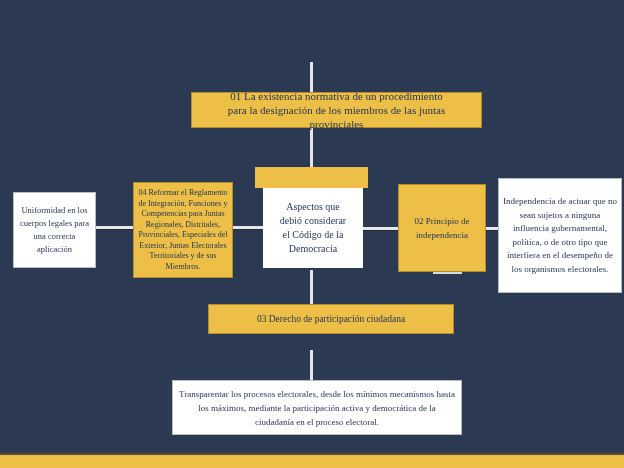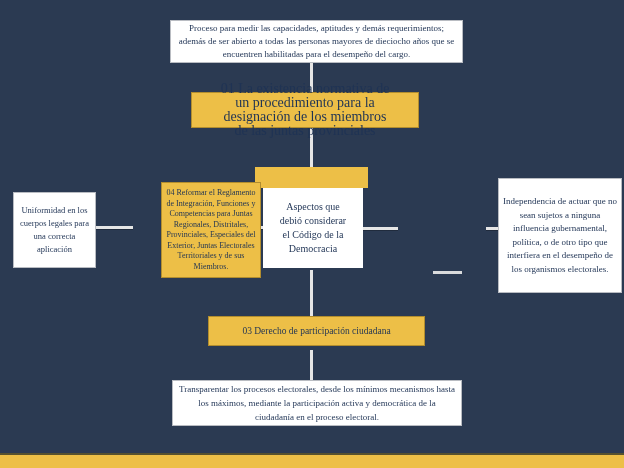--- a/index.html
+++ b/index.html
@@ -37,29 +37,29 @@
   }
   .connector {
     position: absolute;
     background: #e6e6e6;
     box-shadow: 0 1px 0 rgba(0,0,0,0.25);
   }
   .v-line { width: 3px; }
   .h-line { height: 3px; }
 
   .top-desc     { left: 170px; top: 20px;  width: 293px; height: 43px; font-size: 9px;   line-height: 13px; padding: 2px 6px; }
-  .node-01      { left: 191px; top: 92px;  width: 228px; height: 36px; font-size: 14px; line-height: 14px; padding: 2px 28px; }
+  .node-01      { left: 191px; top: 92px;  width: 291px; height: 36px; font-size: 11px; line-height: 14px; padding: 2px 28px; }
   .center-cap   { left: 255px; top: 167px; width: 113px; height: 21px; background: #edbf47; position: absolute; }
   .center-node  { left: 263px; top: 188px; width: 100px; height: 80px; font-size: 10px;  line-height: 14px; padding: 2px 12px; border: none; }
-  .node-04      { left: 133px; top: 182px; width: 100px; height: 96px; font-size: 8px;   line-height: 10.5px; padding: 2px 3px; margin-left: 28px; }
+  .node-04      { left: 133px; top: 182px; width: 100px; height: 96px; font-size: 8px;   line-height: 10.5px; padding: 2px 3px; }
   .left-desc    { left: 13px;  top: 192px; width: 83px;  height: 76px; font-size: 8.5px; line-height: 13px; padding: 2px 2px; }
   .node-02      { left: 398px; top: 184px; width: 88px;  height: 88px; font-size: 9px;   line-height: 14px; padding: 2px 6px; }
   .right-desc   { left: 498px; top: 178px; width: 124px; height: 115px; font-size: 9px;  line-height: 13.5px; padding: 2px 2px; }
-  .node-03      { left: 208px; top: 316px; width: 217px; height: 30px; font-size: 9.5px; line-height: 13px; padding: 2px 8px; }
-  .bottom-desc  { left: 172px; top: 380px; width: 290px; height: 46px; font-size: 9px;   line-height: 14px; padding: 2px 6px; }
+  .node-03      { left: 208px; top: 304px; width: 246px; height: 30px; font-size: 9.5px; line-height: 13px; padding: 2px 8px; }
+  .bottom-desc  { left: 172px; top: 380px; width: 290px; height: 55px; font-size: 9px;   line-height: 14px; padding: 2px 6px; }
 
   .bottom-bar {
     position: absolute;
     left: 0; top: 453px;
     width: 624px; height: 15px;
     background: #edbf47;
     border-top: 2px solid #56512f;
     box-sizing: border-box;
   }
 
@@ -81,41 +81,41 @@
   <div class="connector v-line conn-v-top1"></div>
   <div class="connector v-line conn-v-top2"></div>
   <div class="connector v-line conn-v-bot1"></div>
   <div class="connector v-line conn-v-bot2"></div>
   <div class="connector h-line conn-h-left1"></div>
   <div class="connector h-line conn-h-left2"></div>
   <div class="connector h-line conn-h-right1"></div>
   <div class="connector h-line conn-h-right2"></div>
   <div class="conn-stub-02 connector"></div>
 
-  <div class="box white-box top-desc">
-    <span>Proceso para medir las capacidades, aptitudes y demás requerimientos; además de ser abierto a todas las personas mayores de dieciocho años que se encuentren habilitadas para el desempeño del cargo.</span>
-  </div>
 
   <div class="box yellow-box node-01">
     <span>01 La existencia normativa de un procedimiento para la designación de los miembros de las juntas provinciales</span>
   </div>
 
   <div class="center-cap"></div>
   <div class="box white-box center-node">
     <span>Aspectos que debió considerar el Código de la Democracia</span>
   </div>
 
   <div class="box yellow-box node-04">
     <span>04 Reformar el Reglamento de Integración, Funciones y Competencias para Juntas Regionales, Distritales, Provinciales, Especiales del Exterior, Juntas Electorales Territoriales y de sus Miembros.</span>
   </div>
 
   <div class="box white-box left-desc">
     <span>Uniformidad en los cuerpos legales para una correcta aplicación</span>
   </div>
 
+  <div class="box yellow-box node-02">
+    <span>02 Principio de independencia</span>
+  </div>
 
   <div class="box white-box right-desc">
     <span>Independencia de actuar que no sean sujetos a ninguna influencia gubernamental, política, o de otro tipo que interfiera en el desempeño de los organismos electorales.</span>
   </div>
 
   <div class="box yellow-box node-03">
     <span>03 Derecho de participación ciudadana</span>
   </div>
 
   <div class="box white-box bottom-desc">

